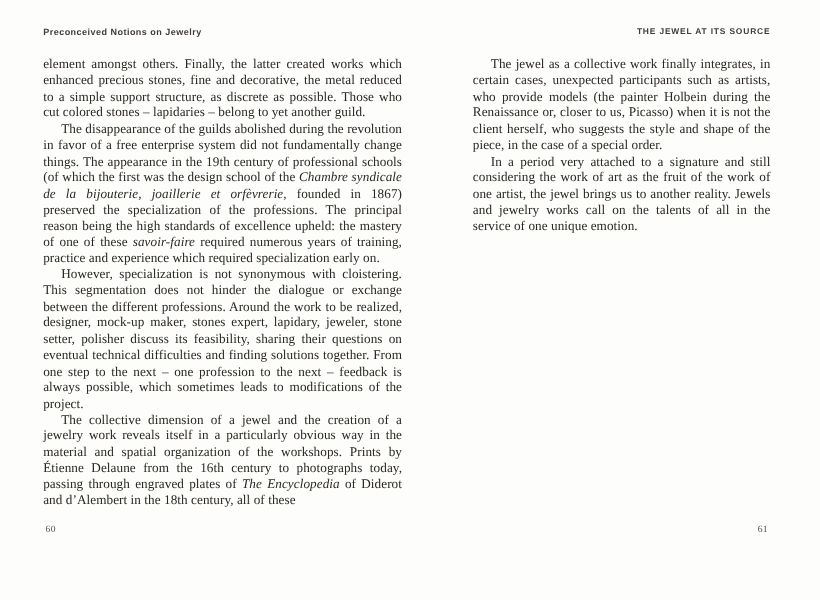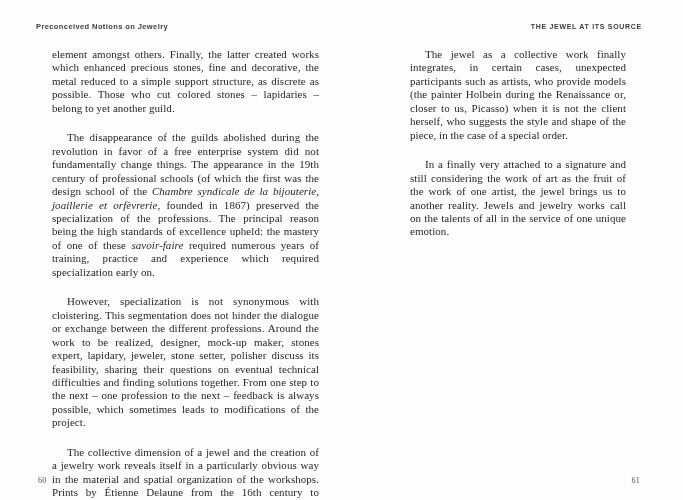--- a/index.html
+++ b/index.html
@@ -45,30 +45,30 @@
     letter-spacing: 0.7px;
     font-size: 7px;
   }
   .body-text {
     text-align: justify;
     font-size: 11px;
     line-height: 13.45px;
     letter-spacing: 0.05px;
   }
   .body-text p {
-    margin: 16px;
+    margin: 0;
     padding: 0;
   }
   .body-text p.indent {
     text-indent: 15px;
     font-family: Liberation Serif, serif;
   }
   .folio {
     position: absolute;
-    top: 456px;
+    top: 416px;
     font-size: 8px;
     color: var(--folio-ink, #55504c);
     letter-spacing: 0.3px;
   }
   .page-left .folio { left: 2px; }
   .page-right .folio { right: 2px; text-align: left; }
 </style>
 </head>
 <body>
 
@@ -82,18 +82,18 @@
         <p class="indent"><span>However, specialization is not synonymous with cloistering. This segmentation does not hinder the dialogue or exchange between the different professions. Around the work to be realized, designer, mock-up maker, stones expert, lapidary, jeweler, stone setter, polisher discuss its feasibility, sharing their questions on eventual technical difficulties and finding solutions together. From one step to the next – one profession to the next – feedback is always possible, which sometimes leads to modifications of the project.</span></p>
         <p class="indent"><span>The collective dimension of a jewel and the creation of a jewelry work reveals itself in a particularly obvious way in the material and spatial organization of the workshops. Prints by Étienne Delaune from the 16th century to photographs today, passing through engraved plates of </span><i>The Encyclopedia</i><span> of Diderot and d’Alembert in the 18th century, all of these</span></p>
       </div>
     <div class="folio">60</div>
   </section>
 
   <section class="page page-right">
     <header class="running-header">THE JEWEL AT ITS SOURCE</header>
     <div class="body-text">
         <p class="indent"><span>The jewel as a collective work finally integrates, in certain cases, unexpected participants such as artists, who provide models (the painter Holbein during the Renaissance or, closer to us, Picasso) when it is not the client herself, who suggests the style and shape of the piece, in the case of a special order.</span></p>
-        <p class="indent"><span>In a finally very attached to a signature and still considering the work of art as the fruit of the work of one artist, the jewel brings us to another reality. Jewels and jewelry works call on the talents of all in the service of one unique emotion.</span></p>
+        <p class="indent"><span>In a period very attached to a signature and still considering the work of art as the fruit of the work of one artist, the jewel brings us to another reality. Jewels and jewelry works call on the talents of all in the service of one unique emotion.</span></p>
       </div>
     <div class="folio">61</div>
   </section>
 
 </div>
 
 </body></html>

